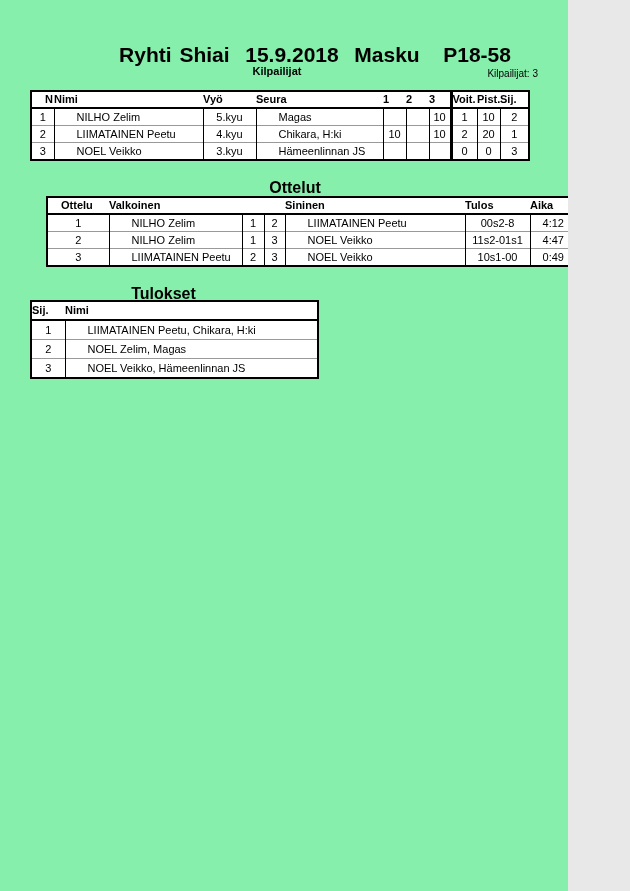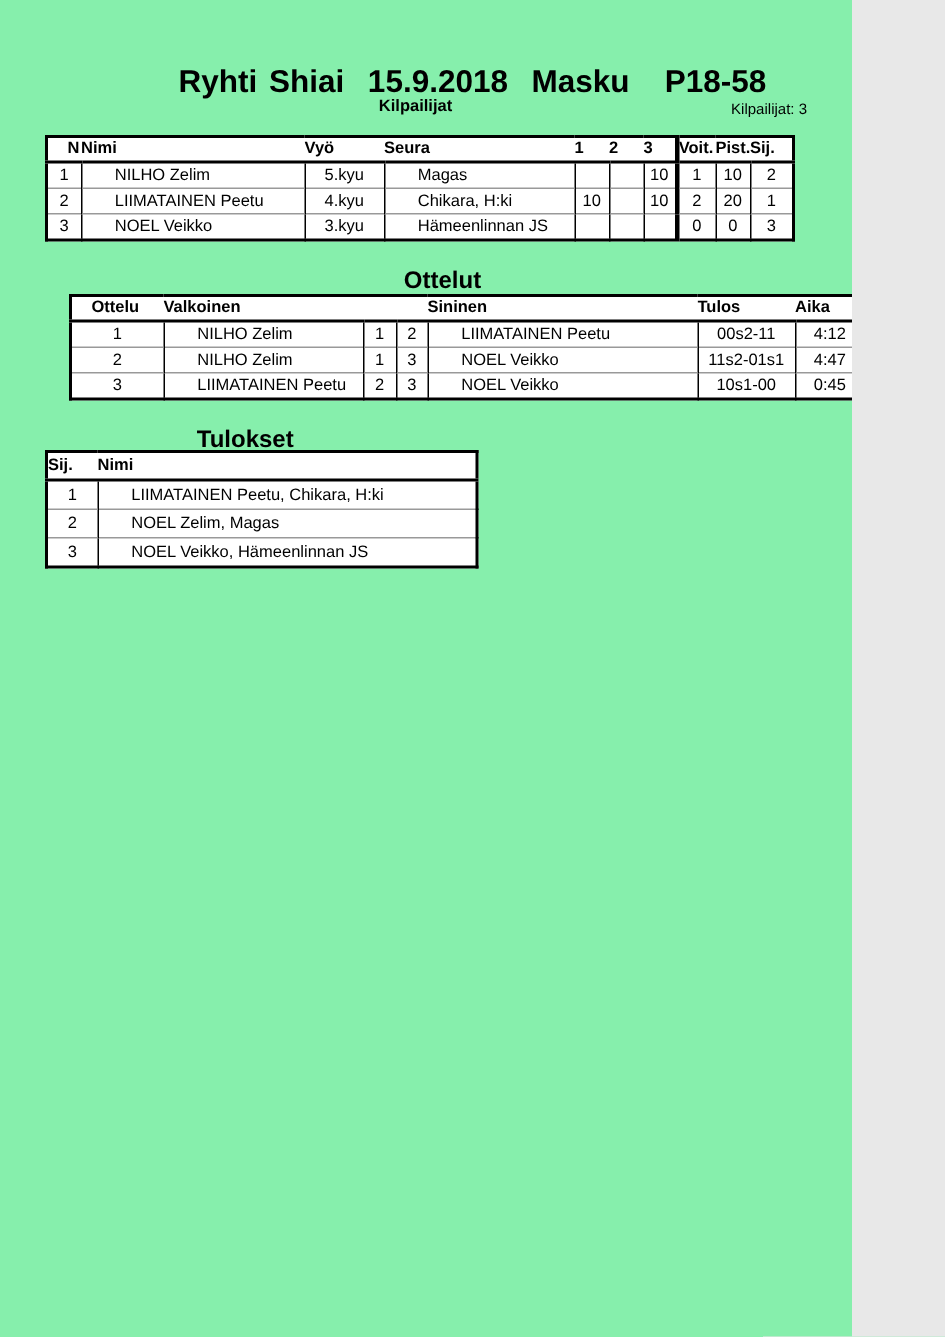--- a/index.html
+++ b/index.html
@@ -143,40 +143,40 @@
         <th>Aika</th>
       </tr>
     </thead>
     <tbody>
       <tr>
         <td>1</td>
         <td class="l">NILHO Zelim</td>
         <td>1</td>
         <td>2</td>
         <td class="l">LIIMATAINEN Peetu</td>
-        <td>00s2-11</td>
+        <td>00s2-8</td>
         <td>4:12</td>
       </tr>
       <tr>
         <td>2</td>
         <td class="l">NILHO Zelim</td>
         <td>1</td>
         <td>3</td>
         <td class="l">NOEL Veikko</td>
         <td>11s2-01s1</td>
         <td>4:47</td>
       </tr>
       <tr>
         <td>3</td>
         <td class="l">LIIMATAINEN Peetu</td>
         <td>2</td>
         <td>3</td>
         <td class="l">NOEL Veikko</td>
         <td>10s1-00</td>
-        <td>0:45</td>
+        <td>0:49</td>
       </tr>
     </tbody>
   </table>
 
   <div class="section-heading heading-tulokset">Tulokset</div>
 
   <table id="results-table">
     <colgroup>
       <col style="width:34px">
         <col style="width:253px">

